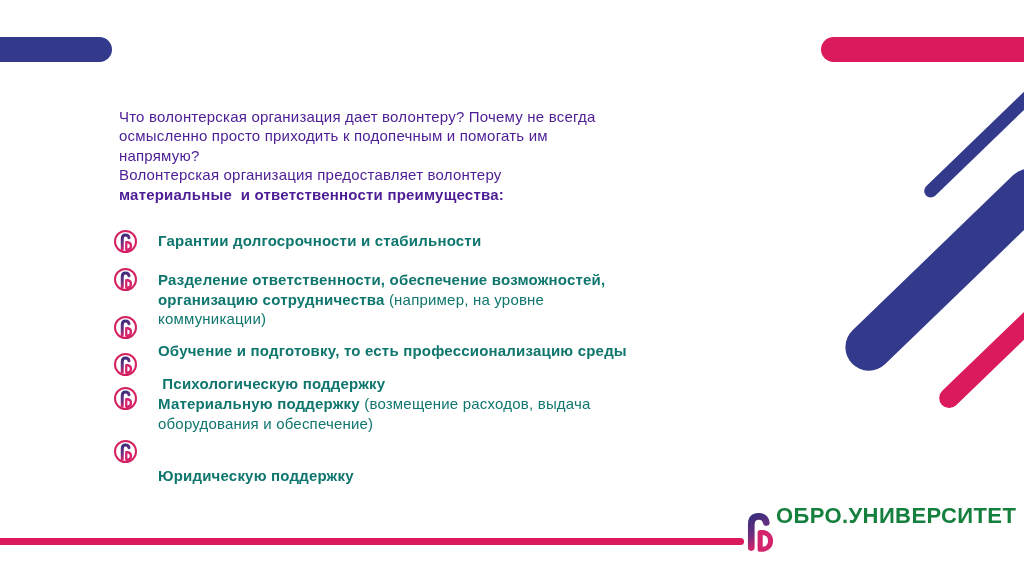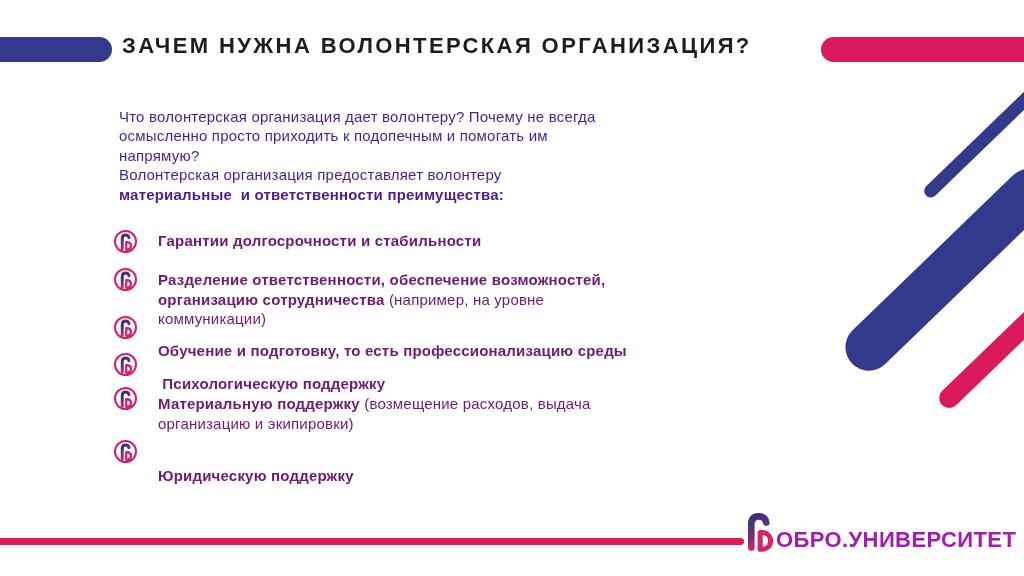--- a/index.html
+++ b/index.html
@@ -19,37 +19,37 @@
            color:#4c1d95; letter-spacing:0.2px; }
   .intro div { white-space:pre; }
   .intro .bold-line { font-weight:700; }
   
   .bullet { position:absolute; left:114px; width:23px; height:23px; box-sizing:border-box;
             border:2px solid #d5215f; border-radius:50%;
             display:flex; align-items:center; justify-content:center; }
   .bullet svg { display:block; }
   
   .benefit { position:absolute; left:158px; font-size:15px; line-height:19.5px;
-             color:#701a75; letter-spacing:0.2px; }
+             color:#0f766e; letter-spacing:0.2px; }
   .benefit div { white-space:pre; }
   .benefit .bl { font-weight:700; }
   
   .bar { position:absolute; transform-origin:left center; }
   .bar-thin-blue  { left:926px; top:189px; width:155px; height:13px; border-radius:7px;
                     background:#333a8c; transform:rotate(-44deg); }
   .bar-thick-blue { left:852px; top:340px; width:270px; height:47px; border-radius:24px;
                     background:#333a8c; transform:rotate(-44deg); }
   .bar-pink       { left:942px; top:395px; width:150px; height:20px; border-radius:10px;
                     background:#da1a5d; transform:rotate(-44deg); }
   
   .divider { position:absolute; left:-8px; top:538px; width:752px; height:7px;
              border-radius:4px; background:#da1a5d; }
   .logo-mark { position:absolute; left:744px; top:512px; }
-  .logo-text { position:absolute; left:776px; top:527px; font-size:22px; font-weight:700;
-               letter-spacing:0.4px; color:#a21caf; white-space:pre; }
+  .logo-text { position:absolute; left:776px; top:503px; font-size:22px; font-weight:700;
+               letter-spacing:0.4px; color:#15803d; white-space:pre; }
 </style>
 </head>
 <body>
 
 <div class="slide">
 
   <svg width="0" height="0" style="position:absolute" aria-hidden="true">
     <defs>
       <linearGradient id="mg" x1="0" y1="0" x2="0.25" y2="1">
         <stop offset="0" stop-color="#3a2d7d"></stop>
@@ -57,21 +57,20 @@
         <stop offset="1" stop-color="#d4246d"></stop>
       </linearGradient>
       <symbol id="dobro-mark" viewBox="0 0 26 36">
         <path d="M6.5 32 L6.5 11.5 Q6.5 4 13.2 4 Q19 4 20 9.5" fill="none" stroke="url(#mg)" stroke-width="6" stroke-linecap="round"></path>
         <path d="M14.5 18.5 L17.5 18.5 A7.6 7.6 0 0 1 17.5 33.5 L14.5 33.5 Z" fill="none" stroke="#d4246d" stroke-width="4.6" stroke-linejoin="round"></path>
       </symbol>
     </defs>
   </svg>
 
   <div class="pill-left"></div>
-  <div class="title">ЗАЧЕМ НУЖНА ВОЛОНТЕРСКАЯ ОРГАНИЗАЦИЯ?</div>
   <div class="pill-right"></div>
 
   <div class="intro">
     <div>Что волонтерская организация дает волонтеру? Почему не всегда</div>
     <div>осмысленно просто приходить к подопечным и помогать им</div>
     <div>напрямую?</div>
     <div>Волонтерская организация предоставляет волонтеру</div>
     <div class="bold-line">материальные  и ответственности преимущества:</div>
   </div>
 
@@ -119,21 +118,21 @@
     <div><span class="bl">организацию сотрудничества</span><span> (например, на уровне</span></div>
     <div><span class="bl"></span><span>коммуникации)</span></div>
   </div>
 
   <div class="benefit" style="top:374px">
     <div><span class="bl"> Психологическую поддержку</span><span></span></div>
   </div>
 
   <div class="benefit" style="top:394px">
     <div><span class="bl">Материальную поддержку</span><span> (возмещение расходов, выдача</span></div>
-    <div><span class="bl"></span><span>организацию и экипировки)</span></div>
+    <div><span class="bl"></span><span>оборудования и обеспечение)</span></div>
   </div>
 
   <div class="benefit" style="top:466px">
     <div><span class="bl">Юридическую поддержку</span><span></span></div>
   </div>
 
   <div class="bar bar-thin-blue"></div>
   <div class="bar bar-thick-blue"></div>
   <div class="bar bar-pink"></div>
 

